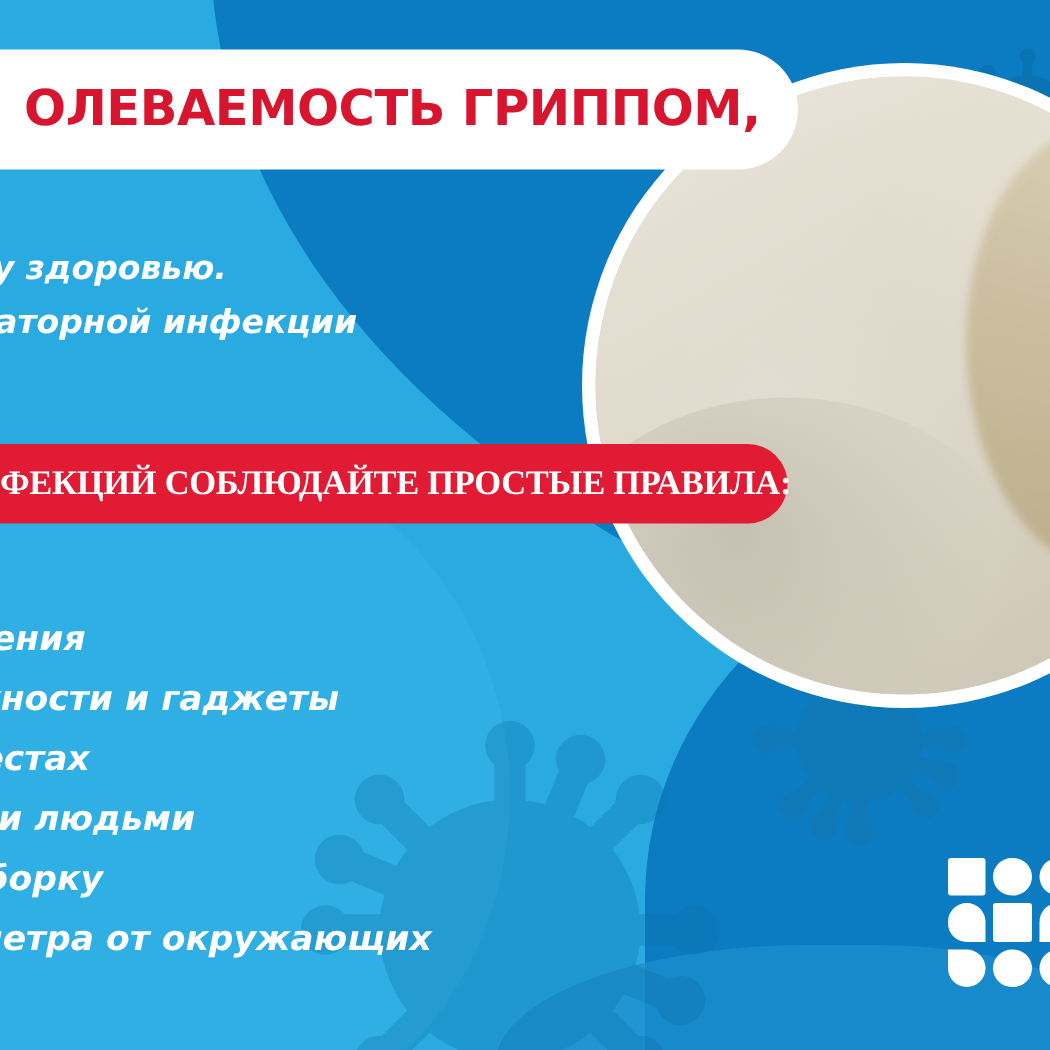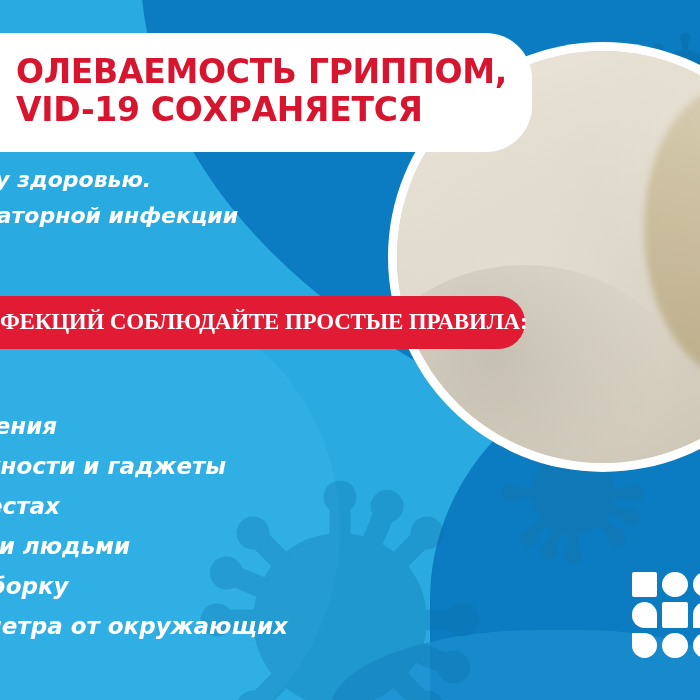--- a/index.html
+++ b/index.html
@@ -338,21 +338,20 @@
   <div class="photo-ring">
     <div class="photo-inner">
       <div class="photo-fabric"></div>
       <div class="photo-hair"></div>
       <div class="photo-shadow"></div>
     </div>
   </div>
 
   <div class="title-banner">
     <div class="title-line">ОЛЕВАЕМОСТЬ ГРИППОМ,</div>
-    <div class="title-line">VID-19 СОХРАНЯЕТСЯ</div>
   </div>
 
   <div class="subtitle">
     <div class="subtitle-line">ы к своему здоровью.</div>
     <div class="subtitle-line">ах респираторной инфекции</div>
     <div class="subtitle-line">у!</div>
   </div>
 
   <div class="red-banner">
     <div class="red-banner-text">ФЕКЦИЙ СОБЛЮДАЙТЕ ПРОСТЫЕ ПРАВИЛА:</div>

